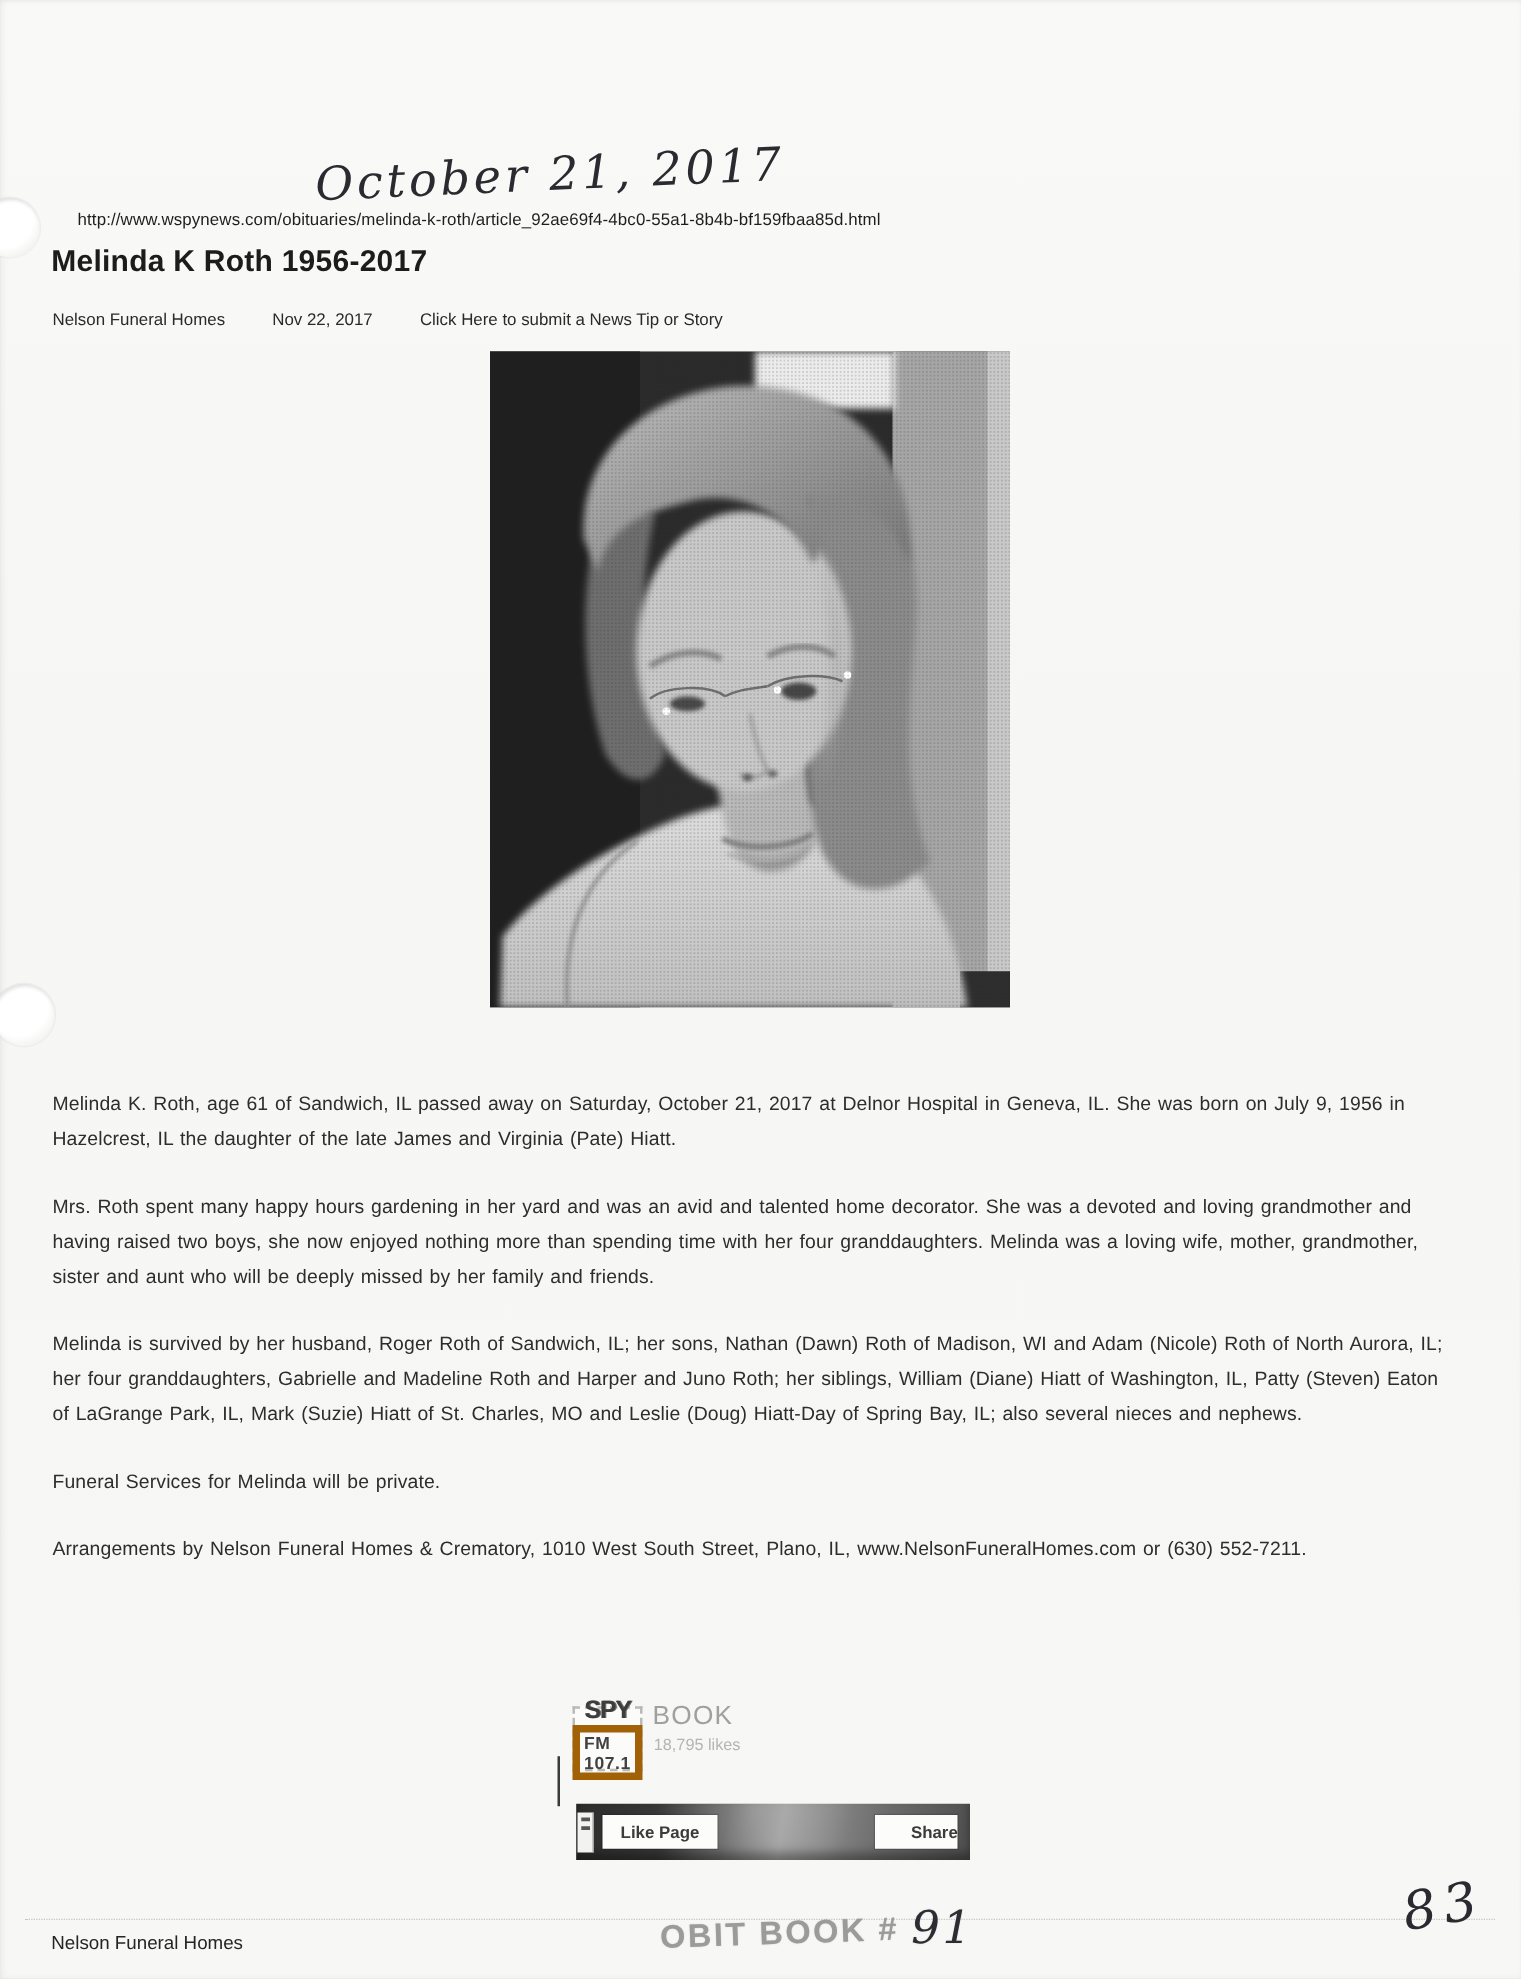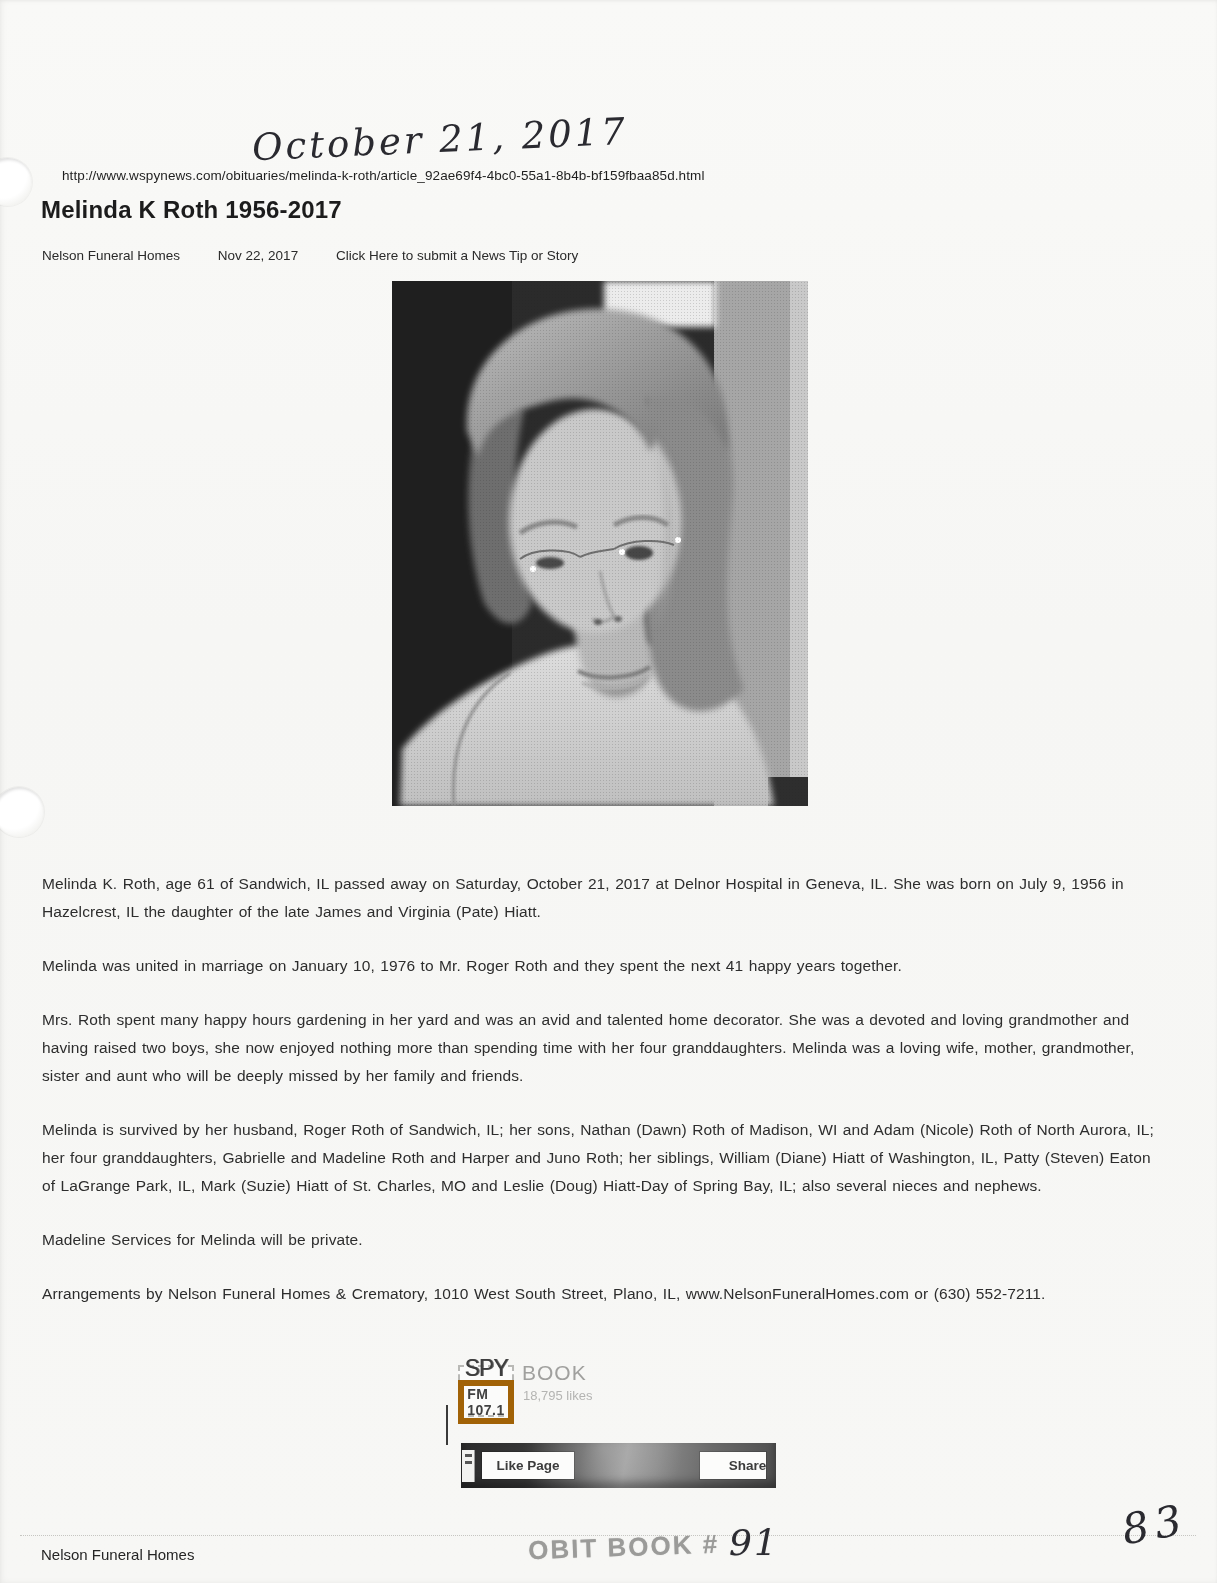--- a/index.html
+++ b/index.html
@@ -69,21 +69,21 @@
   }
 
   
   .fb-widget{position:absolute;left:444px;top:1345px;width:318px;height:150px;}
   .spy-logo{
     position:absolute;left:14px;top:20px;width:56px;height:52px;
     background:#fbfbfa;border:2px dashed #b9b9b6;
     box-sizing:border-box;display:flex;flex-direction:column;align-items:center;justify-content:center;
   }
   .spy-logo .spy-word{
-    font-weight:400;font-size:23px;line-height:20px;letter-spacing:-1px;color:#3d3d3d;
+    font-weight:700;font-size:20px;line-height:20px;letter-spacing:-1px;color:#3d3d3d;
     text-shadow:1px 0 0 #6c6c6c;
     font-family:"Liberation Sans", sans-serif;
   }
   .spy-logo .spy-fm{
     font-weight:bold;font-size:14px;color:#414141;border:6px solid #a16207;
     padding:0 3px;margin-top:2px;letter-spacing:0.5px;
   }
   .fb-pagename{
     position:absolute;left:78px;top:16px;
     font-size:21px;color:#a0a09e;letter-spacing:1px;
@@ -225,24 +225,23 @@
       <ellipse cx="226" cy="338" rx="4" ry="3" fill="#6a6a6a" filter="url(#b15)"></ellipse>
 
       <path d="M186,390 C205,400 240,398 258,386" stroke="#7d7d7d" stroke-width="4" fill="none" filter="url(#b15)"></path>
       <path d="M190,402 C210,410 238,408 252,398" stroke="#b2b2b2" stroke-width="3" fill="none" filter="url(#b15)"></path>
     </svg>
     <div class="halftone"></div>
   </div>
 
   <div class="body-text">
     <p>Melinda K. Roth, age 61 of Sandwich, IL passed away on Saturday, October 21, 2017 at Delnor Hospital in Geneva, IL. She was born on July 9, 1956 in Hazelcrest, IL the daughter of the late James and Virginia (Pate) Hiatt.</p>
-    <p>Melinda was united in marriage on January 10, 1976 to Mr. Roger Roth and they spent the next 41 happy years together.</p>
     <p>Mrs. Roth spent many happy hours gardening in her yard and was an avid and talented home decorator. She was a devoted and loving grandmother and having raised two boys, she now enjoyed nothing more than spending time with her four granddaughters. Melinda was a loving wife, mother, grandmother, sister and aunt who will be deeply missed by her family and friends.</p>
     <p>Melinda is survived by her husband, Roger Roth of Sandwich, IL; her sons, Nathan (Dawn) Roth of Madison, WI and Adam (Nicole) Roth of North Aurora, IL; her four granddaughters, Gabrielle and Madeline Roth and Harper and Juno Roth; her siblings, William (Diane) Hiatt of Washington, IL, Patty (Steven) Eaton of LaGrange Park, IL, Mark (Suzie) Hiatt of St. Charles, MO and Leslie (Doug) Hiatt-Day of Spring Bay, IL; also several nieces and nephews.</p>
-    <p>Madeline Services for Melinda will be private.</p>
+    <p>Funeral Services for Melinda will be private.</p>
     <p>Arrangements by Nelson Funeral Homes &amp; Crematory, 1010 West South Street, Plano, IL, www.NelsonFuneralHomes.com or (630) 552-7211.</p>
   </div>
 
   <div class="fb-widget">
     <div class="spy-logo">
       <span class="spy-word">SPY</span>
       <span class="spy-fm">FM 107.1</span>
     </div>
     <div class="fb-pagename">BOOK</div>
     <div class="fb-likes">18,795 likes</div>

